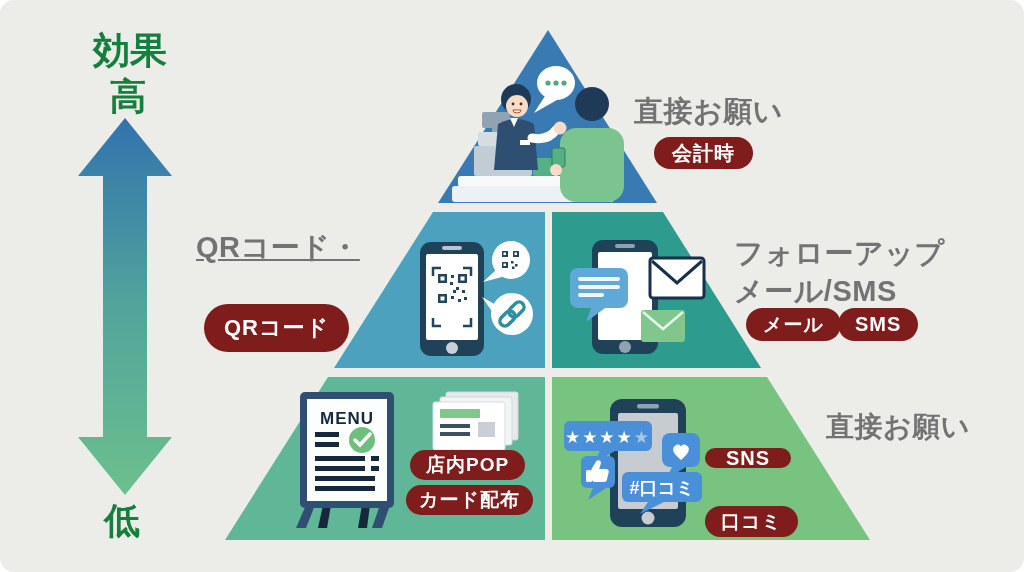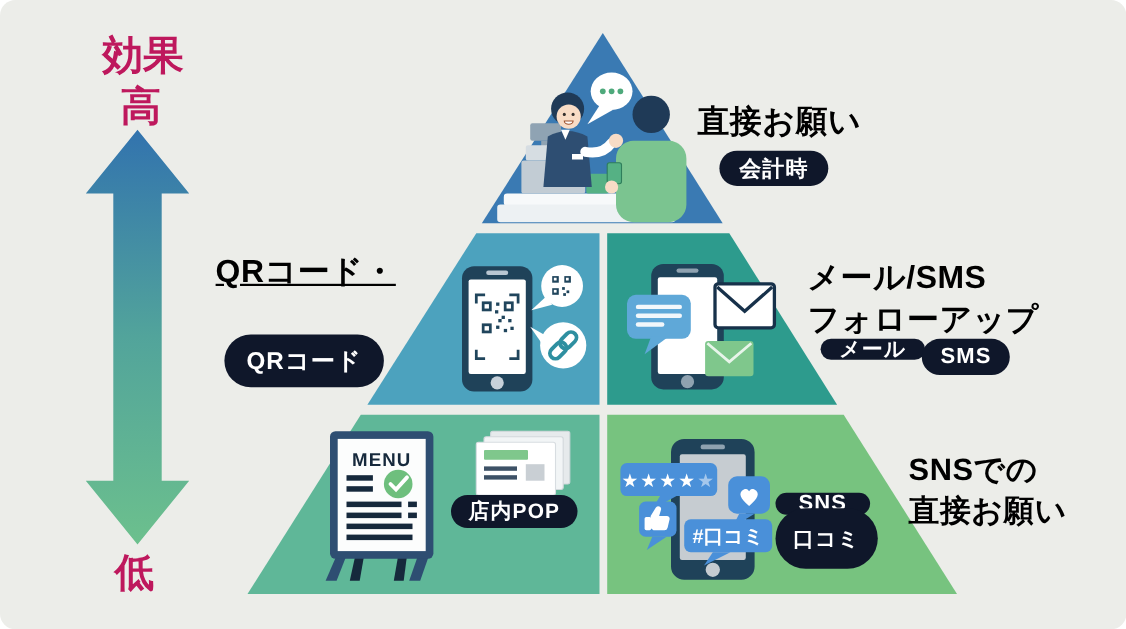--- a/index.html
+++ b/index.html
@@ -4,30 +4,30 @@
 <style>
   html,body{margin:0;padding:0;background:#ffffff;}
   .stage{
     position:relative;width:1024px;height:572px;background:#ECEDE9;
     border-radius:14px;overflow:hidden;
     font-family:"Liberation Sans","DejaVu Sans",sans-serif;
   }
   .art{position:absolute;left:0;top:0;width:1024px;height:572px;}
   svg text{font-family:"Liberation Sans","DejaVu Sans",sans-serif;}
   .axis-label{
-    position:absolute;font-weight:800;color:#be185d;
+    position:absolute;font-weight:800;color:#15803d;
     transform:translateX(-50%);white-space:nowrap;
   }
   .title{
-    position:absolute;font-weight:800;color:#000000;letter-spacing:.5px;
+    position:absolute;font-weight:800;color:#737373;letter-spacing:.5px;
     white-space:nowrap;line-height:38px;
   }
   .badge{
     position:absolute;display:inline-flex;align-items:center;justify-content:center;
-    background:#0f172a;color:#FFFFFF;font-weight:700;border-radius:999px;
+    background:#7f1d1d;color:#FFFFFF;font-weight:700;border-radius:999px;
     white-space:nowrap;letter-spacing:1px;
   }
 </style>
 </head>
 <body>
 
 <div class="stage">
 
   <svg class="art" viewBox="0 0 1024 572">
     <defs>
@@ -233,28 +233,28 @@
 
   <div class="title" style="left:634px;top:92px;font-size:29px;">直接お願い</div>
   <div class="badge" style="left:654px;top:137px;height:32px;font-size:20px;padding:0 18px;">会計時</div>
 
   <div class="title" style="left:196px;top:228px;font-size:29px;text-decoration:underline;">
     <div>QRコード・</div>
   </div>
   <div class="badge" style="left:204px;top:304px;height:48px;font-size:22px;padding:0 20px;">QRコード</div>
 
   <div class="title" style="left:734px;top:234px;font-size:29px;">
+    <div>フォローアップ</div>
     <div>メール/SMS</div>
-    <div>フォローアップ</div>
   </div>
-  <div class="badge" style="left:746px;top:308px;height:19px;font-size:19px;padding:0 17px;">メール</div>
+  <div class="badge" style="left:746px;top:308px;height:33px;font-size:19px;padding:0 17px;">メール</div>
   <div class="badge" style="left:410px;top:450px;height:30px;font-size:19px;padding:0 16px;">店内POP</div>
 
   <div class="badge" style="left:838px;top:308px;height:33px;font-size:20px;padding:0 17px;">SMS</div>
+  <div class="badge" style="left:406px;top:485px;height:30px;font-size:19px;padding:0 13px;">カード配布</div>
 
   <div class="badge" style="left:705px;top:448px;height:20px;font-size:20px;padding:0 21px;">SNS</div>
-  <div class="badge" style="left:705px;top:462px;height:31px;font-size:19px;padding:12px 16px;">口コミ</div>
+  <div class="badge" style="left:705px;top:506px;height:31px;font-size:19px;padding:0 16px;">口コミ</div>
   <div class="title" style="left:826px;top:408px;font-size:28px;">
-    <div>SNSでの</div>
     <div>直接お願い</div>
   </div>
 
 </div>
 
 </body></html>

